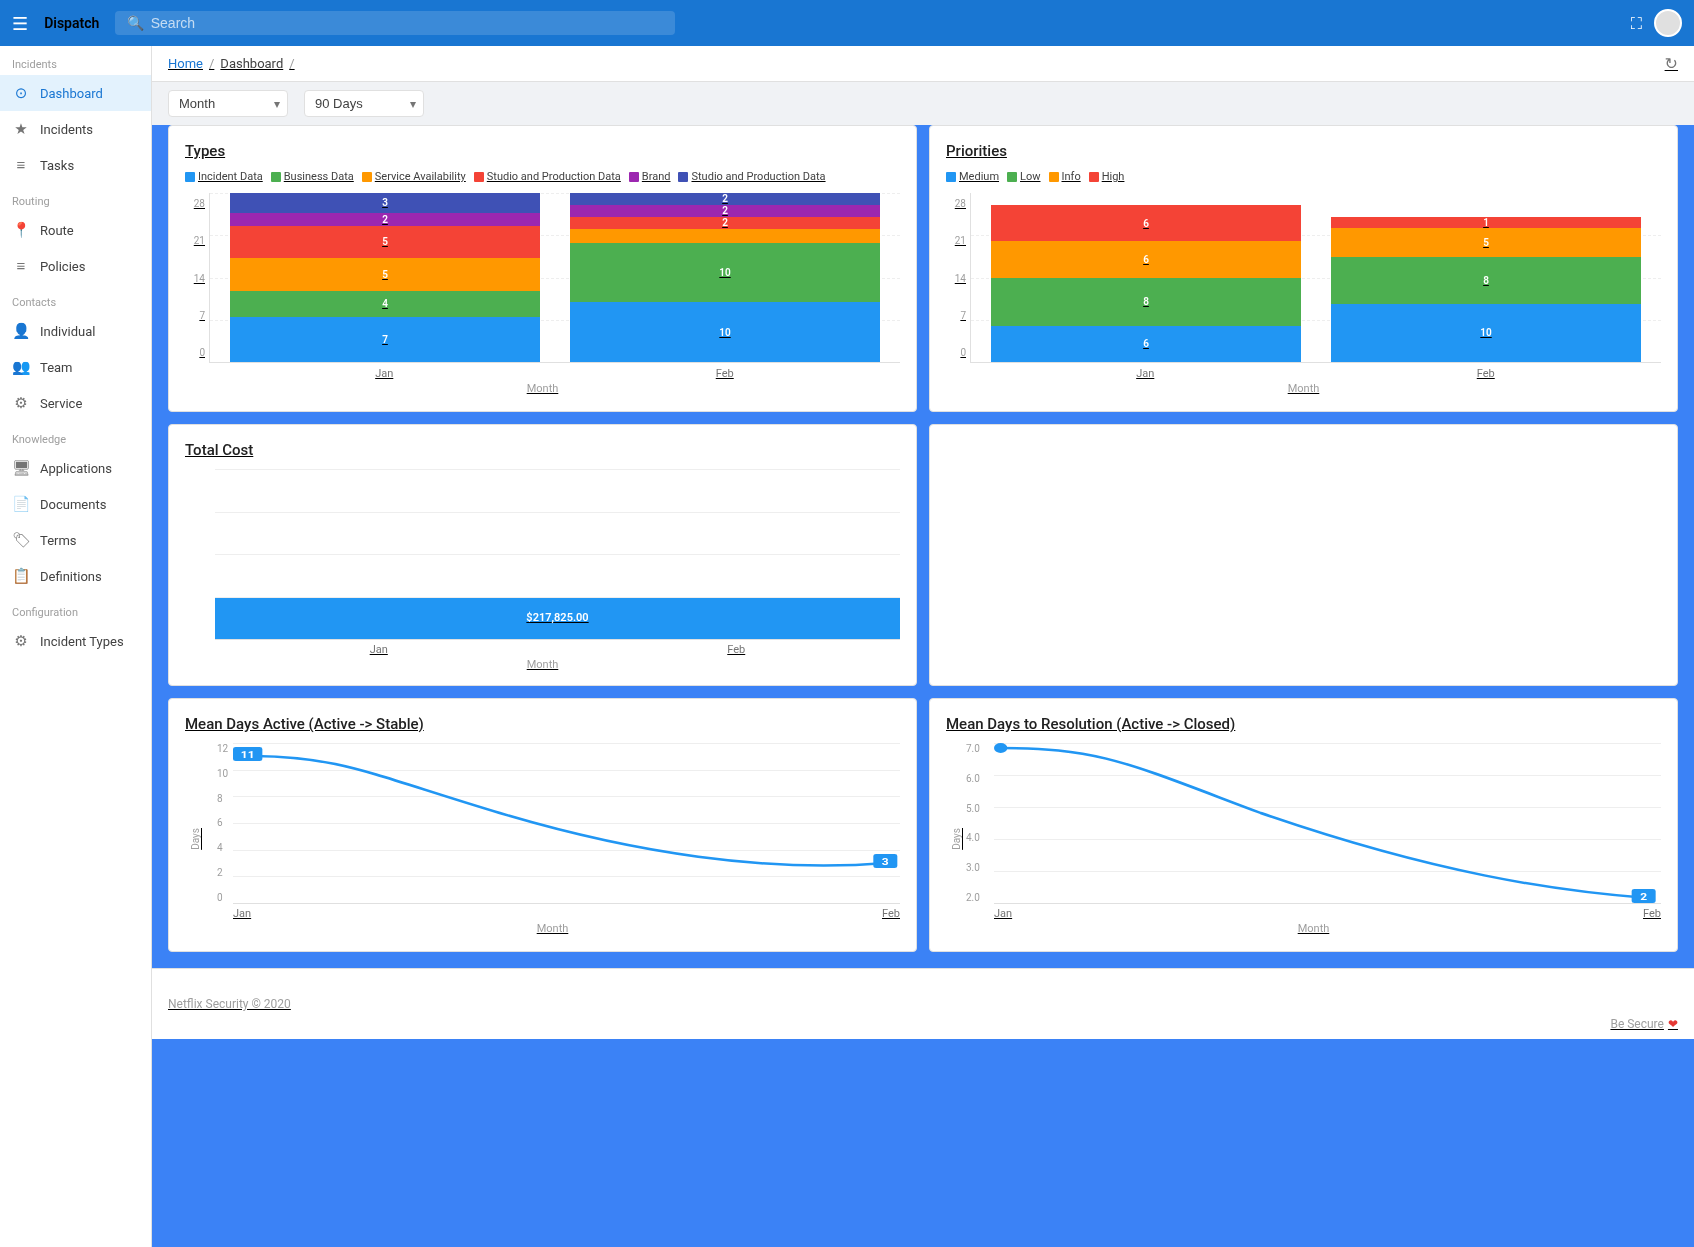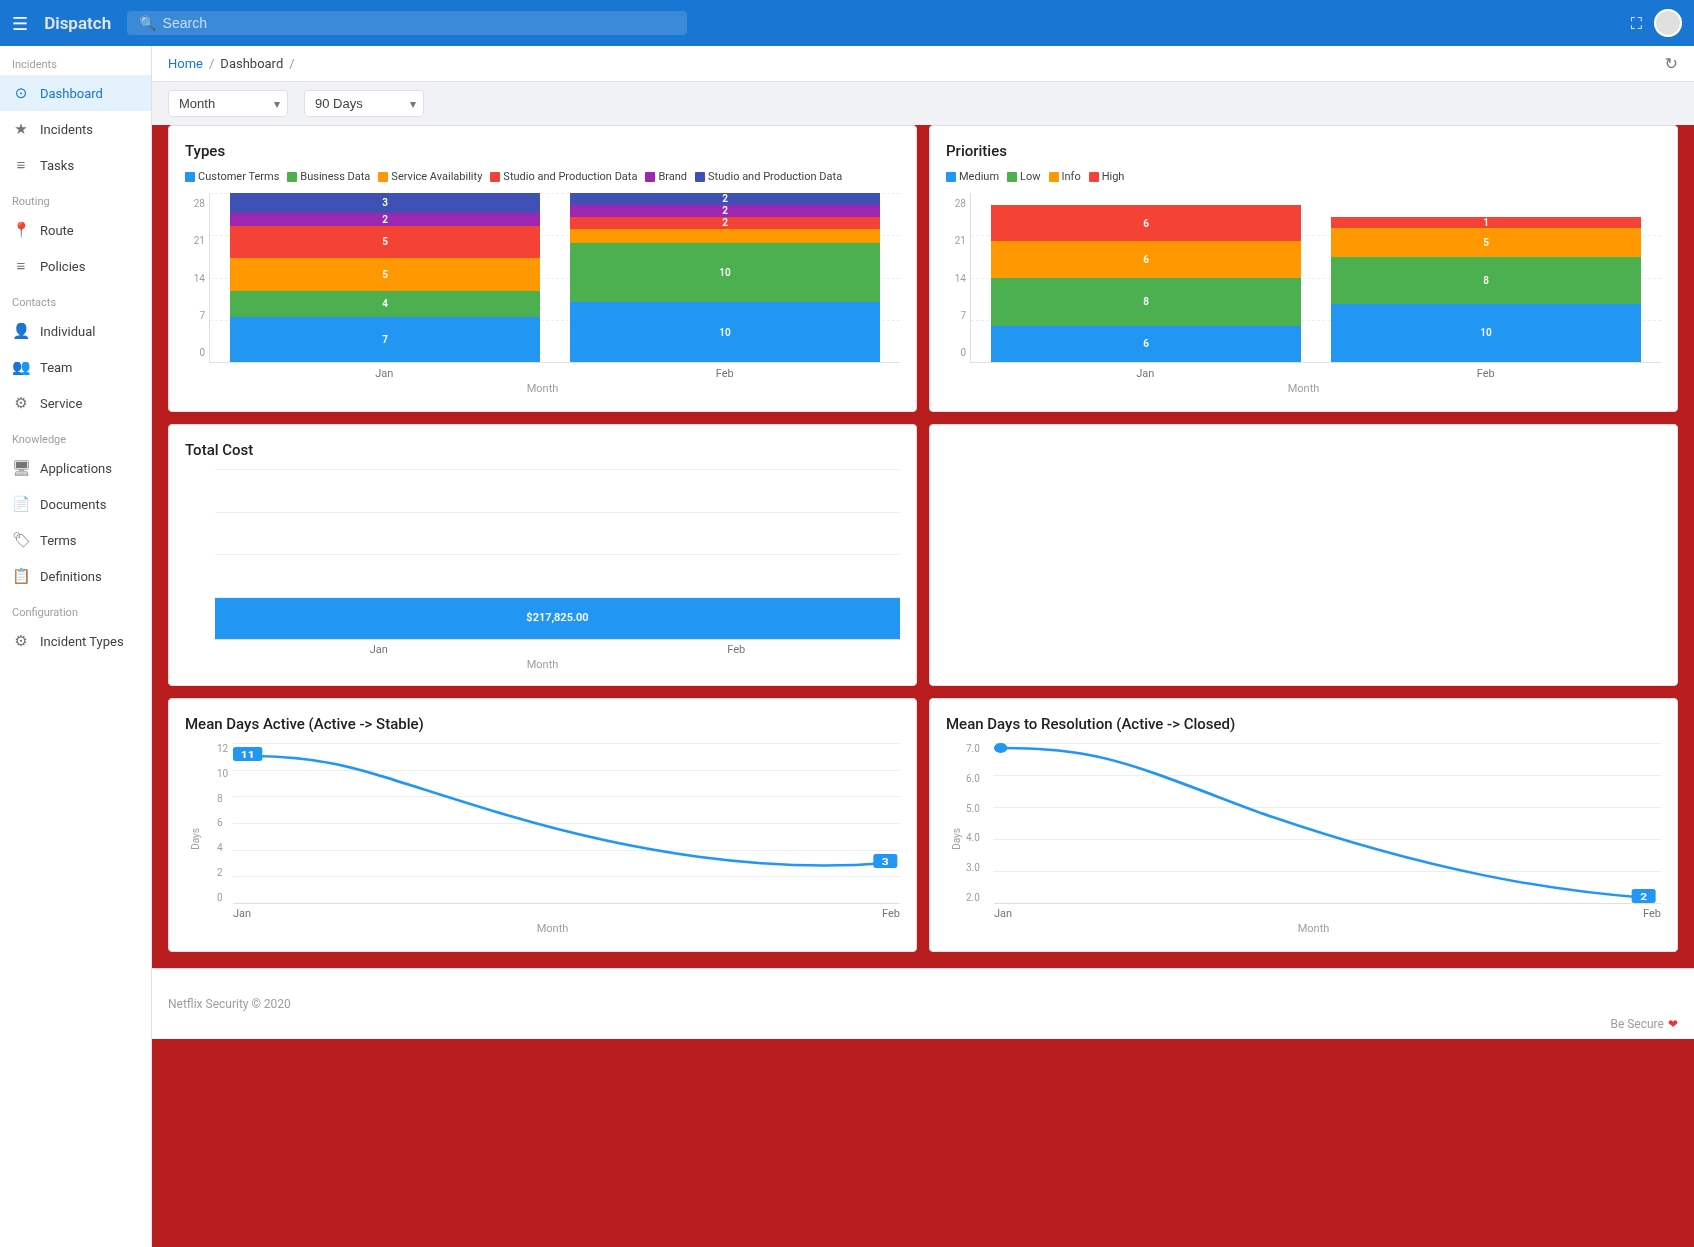--- a/index.html
+++ b/index.html
@@ -11,21 +11,21 @@
       background: #1976d2;
       display: flex;
       align-items: center;
       padding: 0 12px;
       gap: 16px;
       position: fixed;
       top: 0; left: 0; right: 0;
       z-index: 100;
     }
     #topbar .hamburger { color: white; font-size: 18px; cursor: pointer; }
-    #topbar .app-title { color: #e5e5e5; font-weight: 600; font-size: 17px; text-align: right; }
+    #topbar .app-title { color: #000000; font-weight: 600; font-size: 14px; text-align: right; }
     #topbar .search-box {
       display: flex; align-items: center; gap: 6px;
       background: rgba(255,255,255,0.15);
       border-radius: 4px;
       padding: 4px 12px;
       flex: 1; max-width: 560px;
     }
     #topbar .search-box input {
       background: transparent; border: none; outline: none;
       color: white; font-size: 14px; width: 100%;
@@ -65,21 +65,22 @@
       border-radius: 0;
     }
     .sidebar-item.active { background: #e3f2fd; color: #1976d2; }
     .sidebar-item.active .si-icon { color: #1976d2; }
     .si-icon { font-size: 15px; color: #757575; width: 18px; text-align: center; }
 
     
     #main {
       flex: 1;
       overflow-y: auto;
-      background: #b91c1c;
+      background: #3b82f6;
+      text-decoration: underline;
     }
 
     
     .breadcrumb-bar {
       background: white;
       border-bottom: 1px solid #e0e0e0;
       padding: 8px 16px;
       display: flex;
       align-items: center;
       justify-content: space-between;
@@ -286,21 +287,21 @@
       </div>
     </div>
 
     <div class="dashboard-grid">
 
       <div class="chart-card">
         <div class="chart-title">Types</div>
         <div class="legend">
           <div class="legend-item">
             <div class="legend-dot" style="background:#2196f3"></div>
-            <span>Customer Terms</span>
+            <span>Incident Data</span>
           </div>
           <div class="legend-item">
             <div class="legend-dot" style="background:#4caf50"></div>
             <span>Business Data</span>
           </div>
           <div class="legend-item">
             <div class="legend-dot" style="background:#ff9800"></div>
             <span>Service Availability</span>
           </div>
           <div class="legend-item">

